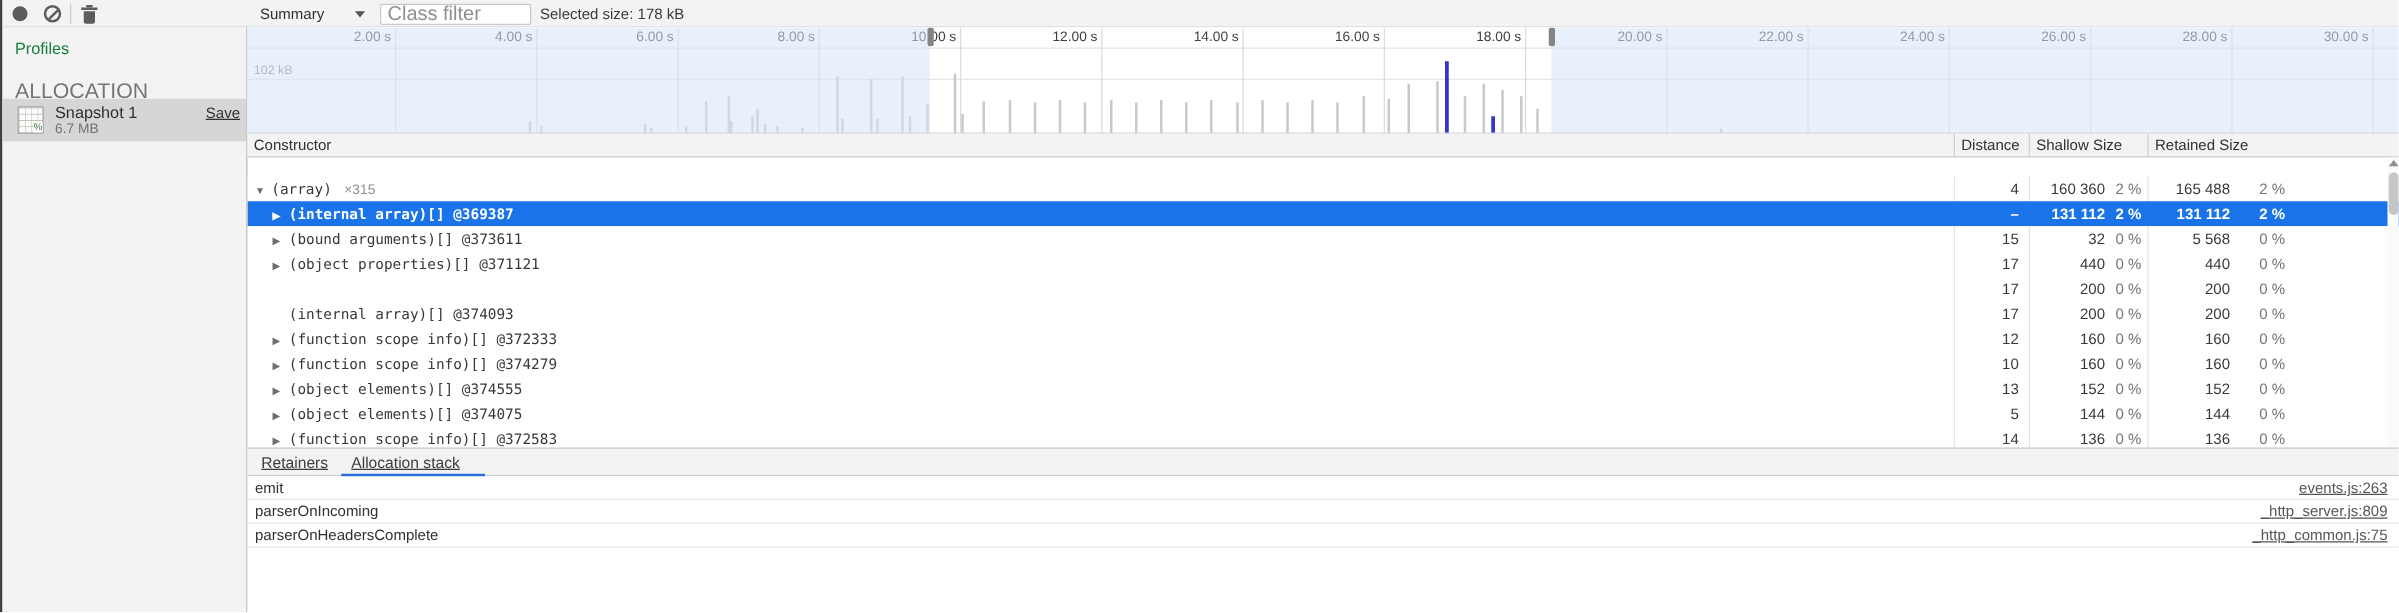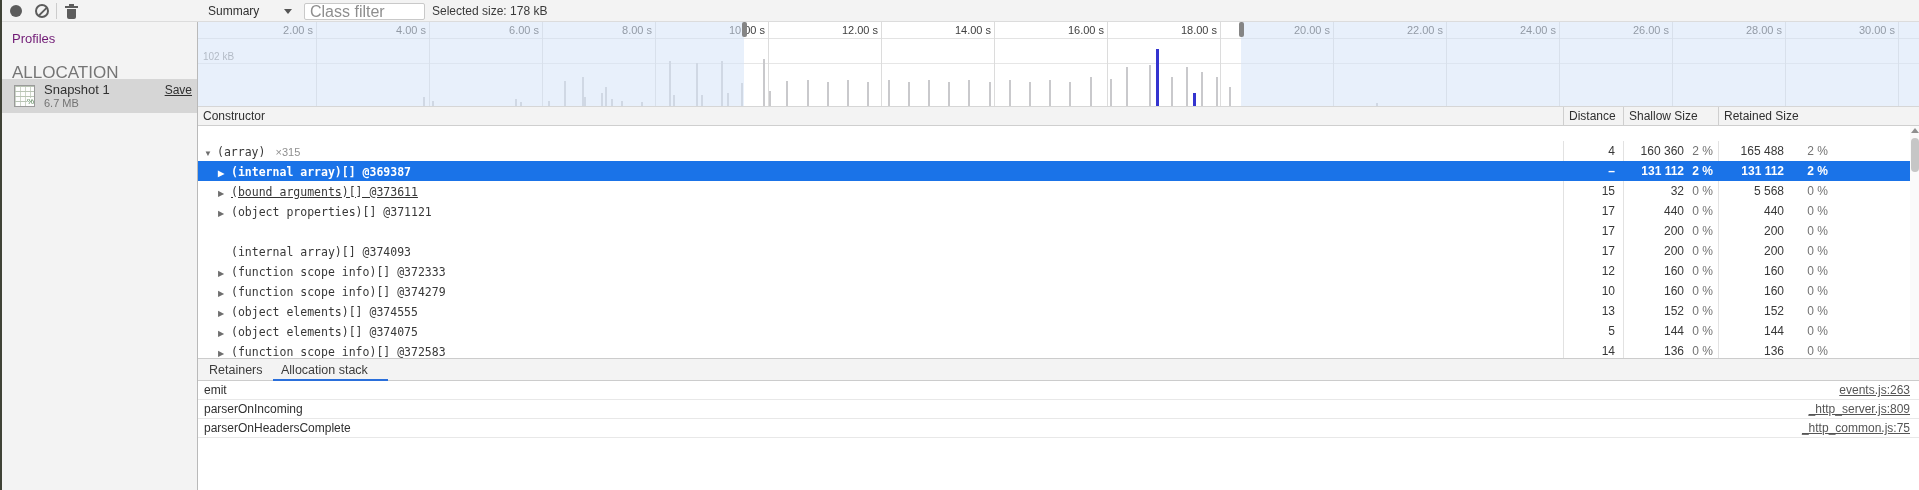--- a/index.html
+++ b/index.html
@@ -26,21 +26,21 @@
   .summary-caret { left: 282px; top: 9px; width: 0; height: 0; border-left: 4px solid transparent;
                    border-right: 4px solid transparent; border-top: 5px solid #555; }
   .class-filter { left: 302px; top: 3px; width: 121px; height: 17px; border: 1px solid #c9c9c9;
                   border-radius: 2px; background: #fff; font-size: 16px; padding: 0 5px;
                   font-family: "Liberation Sans", sans-serif; color: #333; }
   .class-filter::placeholder { color: #8e8e8e; }
   .selected-size { left: 430px; top: 0; height: 22px; line-height: 22px; font-size: 12px; color: #3a3a3a; }
 
   
   .sidebar { left: 2px; top: 22px; width: 195px; height: 468px; background: #f3f3f3; }
-  .profiles-label { left: 10px; top: 9px; font-size: 13px; color: #701a75; }
+  .profiles-label { left: 10px; top: 9px; font-size: 13px; color: #15803d; }
   .section-label { left: 10px; top: 41px; font-size: 17px; color: #757575; }
   .snapshot-item { left: 0; top: 57px; width: 195px; height: 34px; background: #d6d6d6; cursor: pointer; }
   .snap-icon { left: 12px; top: 6px; width: 21px; height: 22px; background: #fdfdfd; border: 1px solid #9a9a9a;
                background-image: linear-gradient(#b9c4b4 1px, transparent 1px),
                                  linear-gradient(90deg, #cdd5c9 1px, transparent 1px);
                background-size: 5px 5px; }
   .snap-pct { right: 0; bottom: 0; font-size: 8px; color: #4e7d4e; background: #fdfdfd; line-height: 8px; }
   .snap-title { left: 42px; top: 3px; font-size: 13px; color: #303030; }
   .snap-size { left: 42px; top: 18px; font-size: 11px; color: #737373; }
   .save-link { right: 5px; top: 4px; font-size: 12px; color: #303030; text-decoration: underline; cursor: pointer; }
@@ -90,21 +90,21 @@
   .g-scroll { left: 1712px; top: 104px; width: 10px; height: 248px; background: #fafafa; }
   .sb-up { left: 1px; top: 2px; width: 0; height: 0; border-left: 4px solid transparent;
            border-right: 4px solid transparent; border-bottom: 5px solid #8f8f8f; }
   .sb-down { left: 1px; top: 236px; width: 0; height: 0; border-left: 4px solid transparent;
              border-right: 4px solid transparent; border-top: 5px solid #8f8f8f; }
   .sb-thumb { left: 1px; top: 12px; width: 8px; height: 34px; background: #c6c6c6; border-radius: 4px; }
 
   
   .tabs { left: 0; top: 336px; width: 1722px; height: 23px; background: #f3f3f3; border-top: 1px solid #ccc;
           border-bottom: 1px solid #ccc; font-size: 12.5px; }
-  .tab { position: absolute; top: 0; height: 22px; line-height: 22px; color: #3c3c3c; cursor: pointer; }
+  .tab { position: absolute; top: 0; height: 22px; line-height: 22px; color: #3c3c3c; cursor: pointer; text-decoration: underline; }
   .tab-retainers { left: 11px; }
   .tab-allocation { left: 83px; }
   .tab-underline { left: 75px; top: 20px; width: 115px; height: 3px; background: #2a6fdb; }
 
   
   .stack { left: 0; top: 359px; width: 1722px; height: 109px; background: #fff; }
   .s-row { position: relative; width: 1722px; height: 19px; line-height: 19px; border-bottom: 1px solid #e8e8e8;
            font-size: 12px; color: #303030; }
   .s-name { position: absolute; left: 6px; top: 0; }
   .s-link { position: absolute; right: 10px; top: 0; color: #555; text-decoration: underline; cursor: pointer; }
@@ -255,21 +255,21 @@
         </div>
         <div class="grow rowsel">
           <div class="ccell" style="padding-left: 20px;"><span class="arrow">▶</span><span class="cname">(internal array)[] @369387</span></div>
           <div class="ncell c-dist">–</div>
           <div class="ncell c-shal">131 112</div>
           <div class="ncell c-shalp pct">2 %</div>
           <div class="ncell c-ret">131 112</div>
           <div class="ncell c-retp pct">2 %</div>
         </div>
         <div class="grow">
-          <div class="ccell" style="padding-left: 20px; text-decoration: underline;"><span class="arrow">▶</span><span class="cname">(bound arguments)[] @373611</span></div>
+          <div class="ccell" style="padding-left: 20px;"><span class="arrow">▶</span><span class="cname">(bound arguments)[] @373611</span></div>
           <div class="ncell c-dist">15</div>
           <div class="ncell c-shal">32</div>
           <div class="ncell c-shalp pct">0 %</div>
           <div class="ncell c-ret">5 568</div>
           <div class="ncell c-retp pct">0 %</div>
         </div>
         <div class="grow">
           <div class="ccell" style="padding-left: 20px;"><span class="arrow">▶</span><span class="cname">(object properties)[] @371121</span></div>
           <div class="ncell c-dist">17</div>
           <div class="ncell c-shal">440</div>

